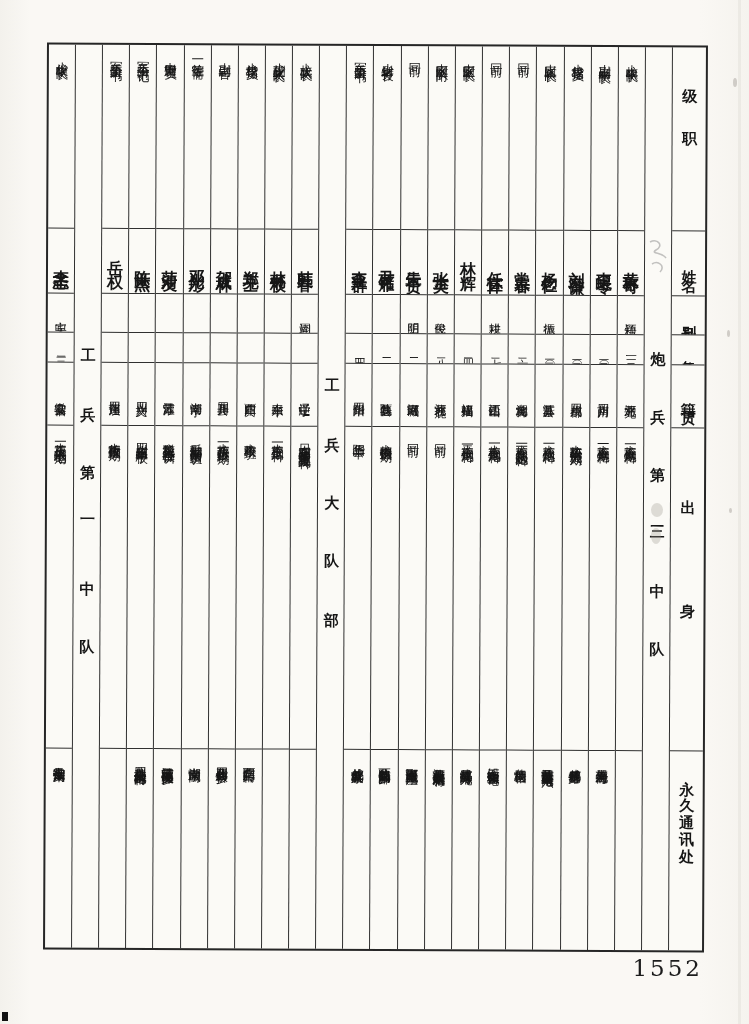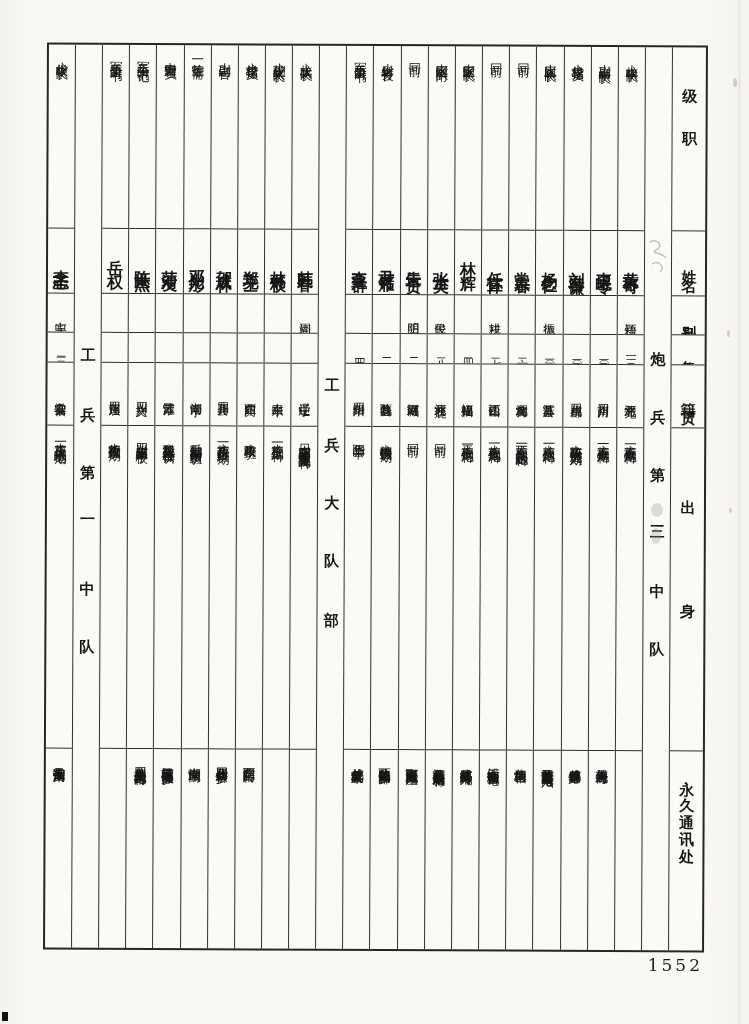--- a/index.html
+++ b/index.html
@@ -56,21 +56,21 @@
   .lbl-name{letter-spacing:9px;padding-top:5px;}
   .lbl-alias{letter-spacing:2px;}
   .lbl-age{letter-spacing:1px;font-size:13.5px;}
   .lbl-native{letter-spacing:8px;padding-top:4px;}
   .lbl-origin{letter-spacing:104px;padding-top:52px;}
   .lbl-address{letter-spacing:17px;padding-top:9px;}
   .section-t{font-size:15px;font-weight:600;letter-spacing:58px;padding-top:29px;}
   
   #pagenum{
     position:absolute;right:46px;top:955px;
-    font-family:"DejaVu Serif",serif;font-size:17px;letter-spacing:3px;color:#1c1c1c;
+    font-family:"DejaVu Serif",serif;font-size:23px;letter-spacing:3px;color:#1c1c1c;
   }
   .artifact{position:absolute;background:#111;}
   #art-bl{left:2px;top:1012px;width:6px;height:9px;}
   #crease{position:absolute;left:738px;top:0;width:3px;height:1024px;background:rgba(60,55,45,0.05);}
   .smudge{position:absolute;opacity:0.5;}
   .speck{position:absolute;background:rgba(90,85,75,0.25);border-radius:50%;}
 </style>
 </head>
 <body>
 

